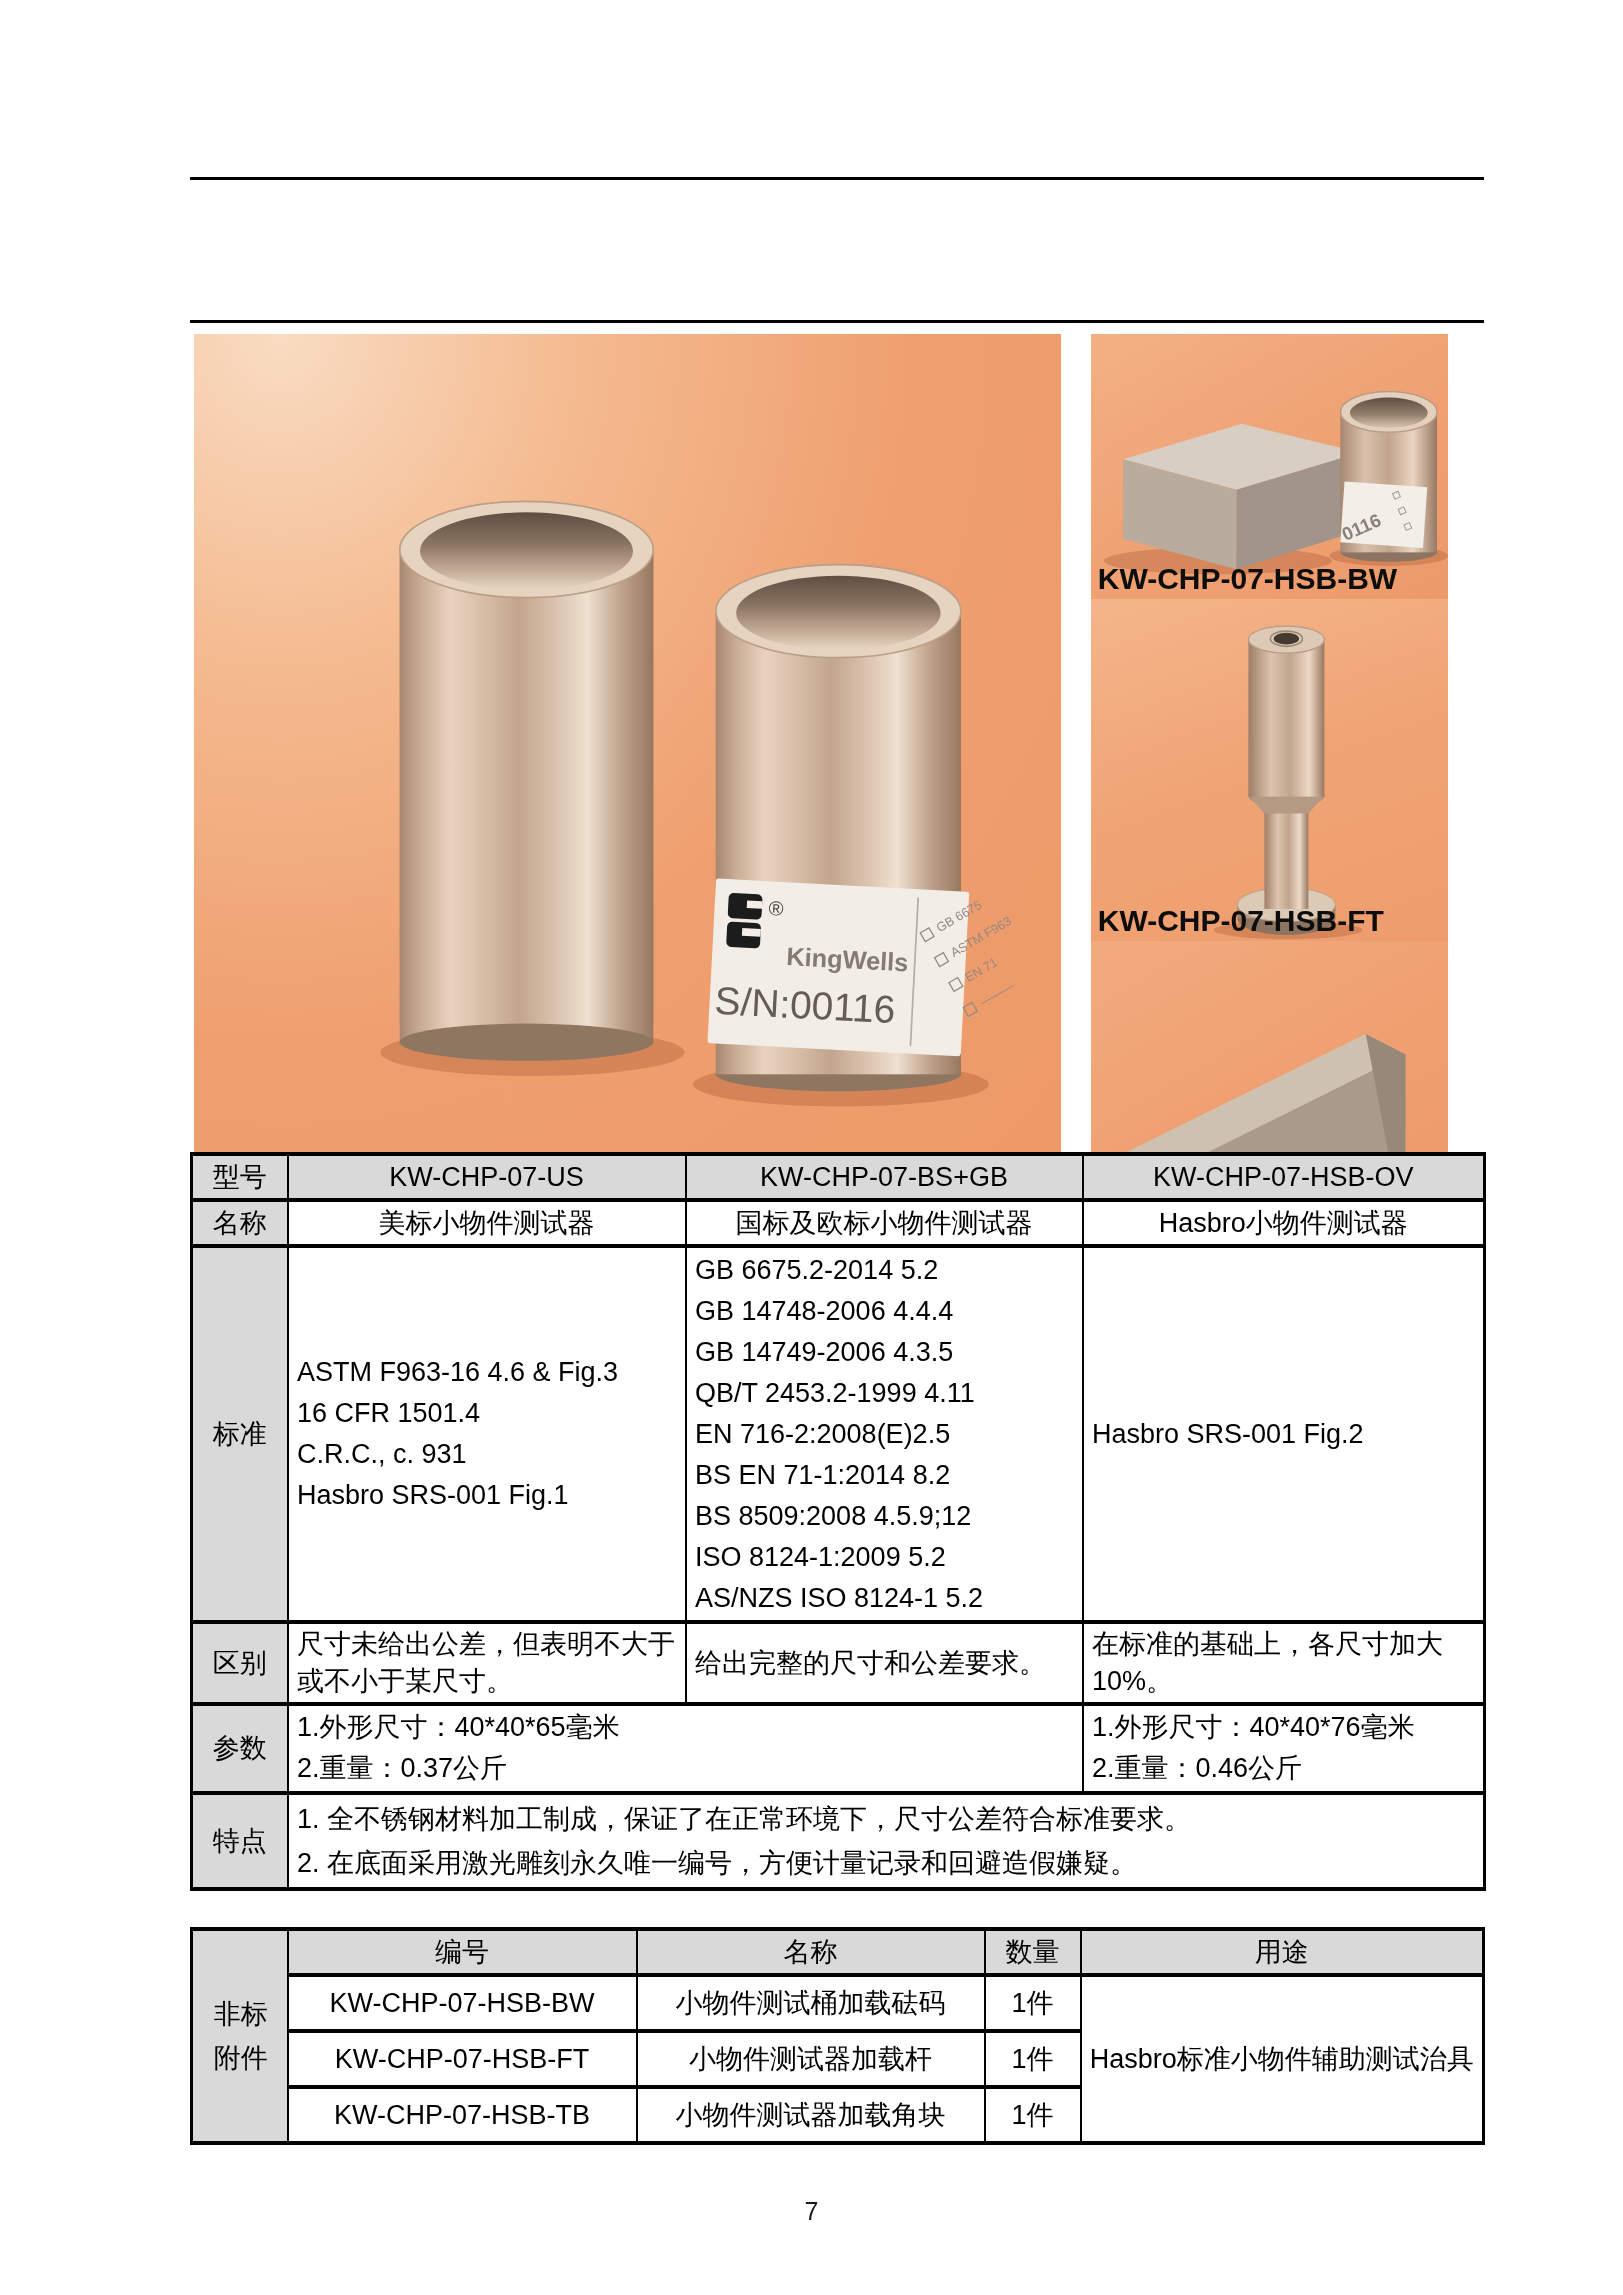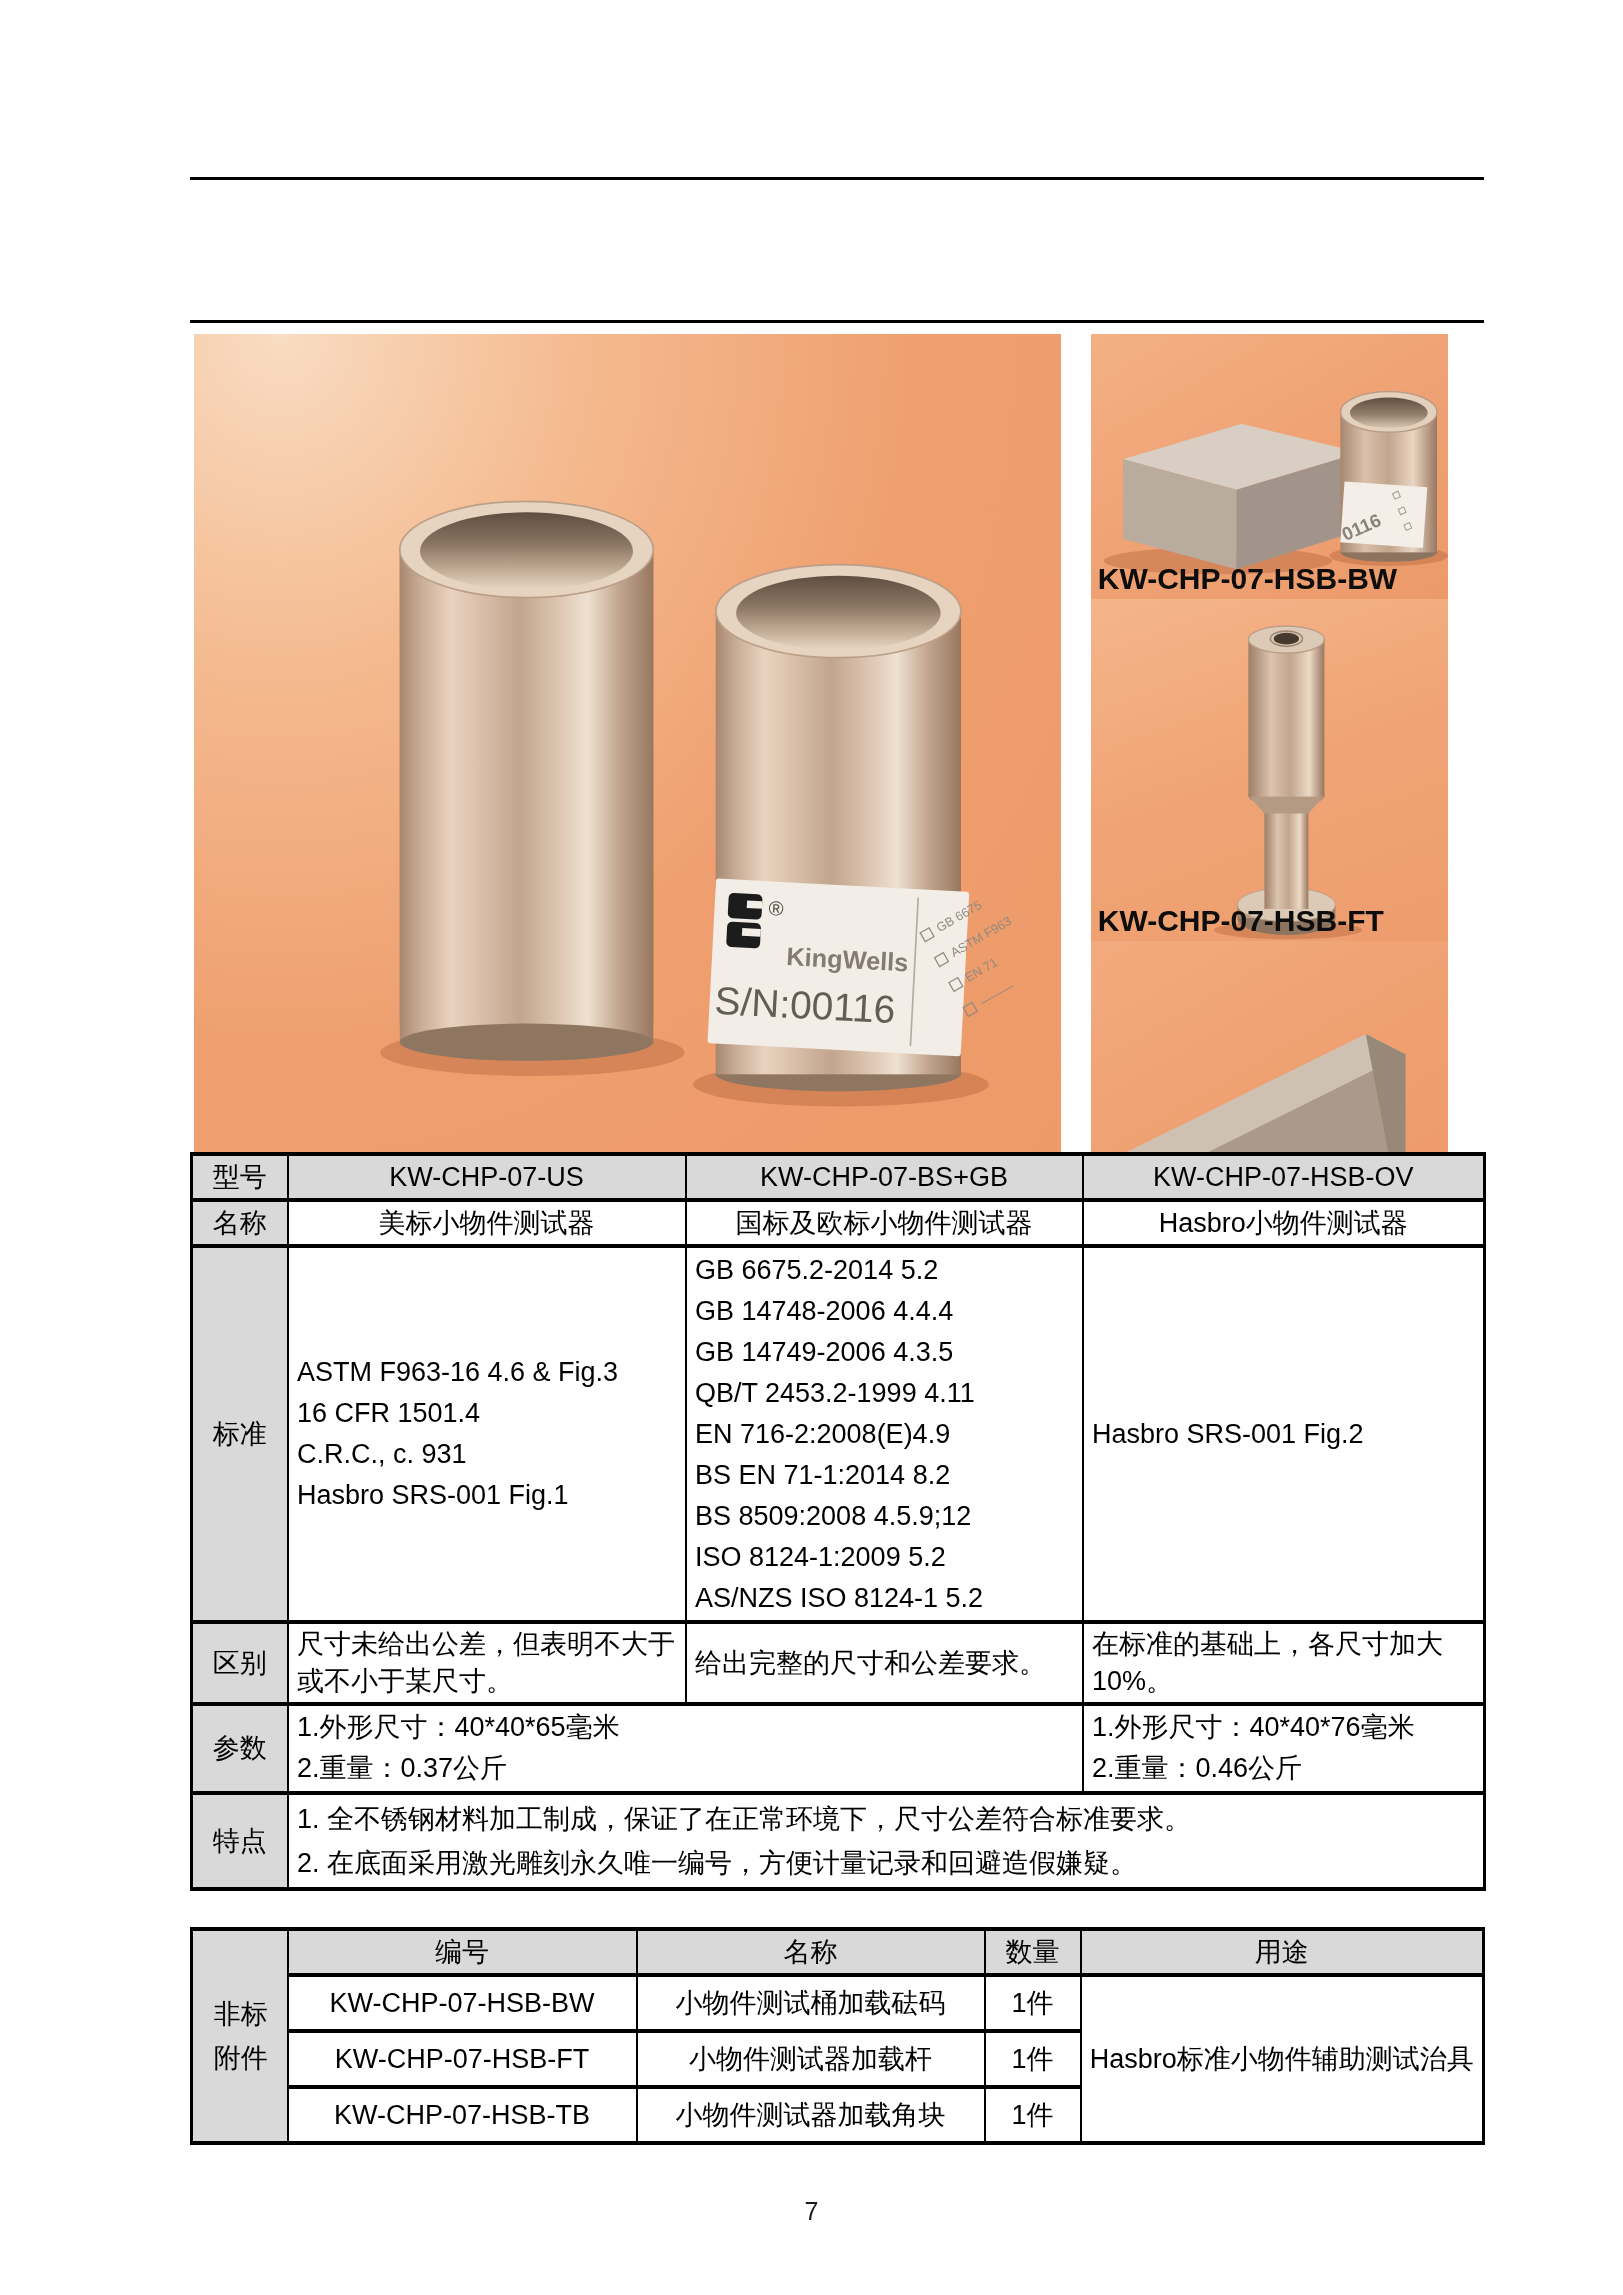--- a/index.html
+++ b/index.html
@@ -230,21 +230,21 @@
           <div>C.R.C., c. 931</div>
           <div>Hasbro SRS-001 Fig.1</div>
         </div>
       </td>
       <td>
         <div class="lines">
           <div>GB 6675.2-2014 5.2</div>
           <div>GB 14748-2006 4.4.4</div>
           <div>GB 14749-2006 4.3.5</div>
           <div>QB/T 2453.2-1999 4.11</div>
-          <div>EN 716-2:2008(E)4.9</div>
+          <div>EN 716-2:2008(E)2.5</div>
           <div>BS EN 71-1:2014 8.2</div>
           <div>BS 8509:2008 4.5.9;12</div>
           <div>ISO 8124-1:2009 5.2</div>
           <div>AS/NZS ISO 8124-1 5.2</div>
         </div>
       </td>
       <td>
         <div class="lines">
               <div>Hasbro SRS-001 Fig.2</div>
             </div>

